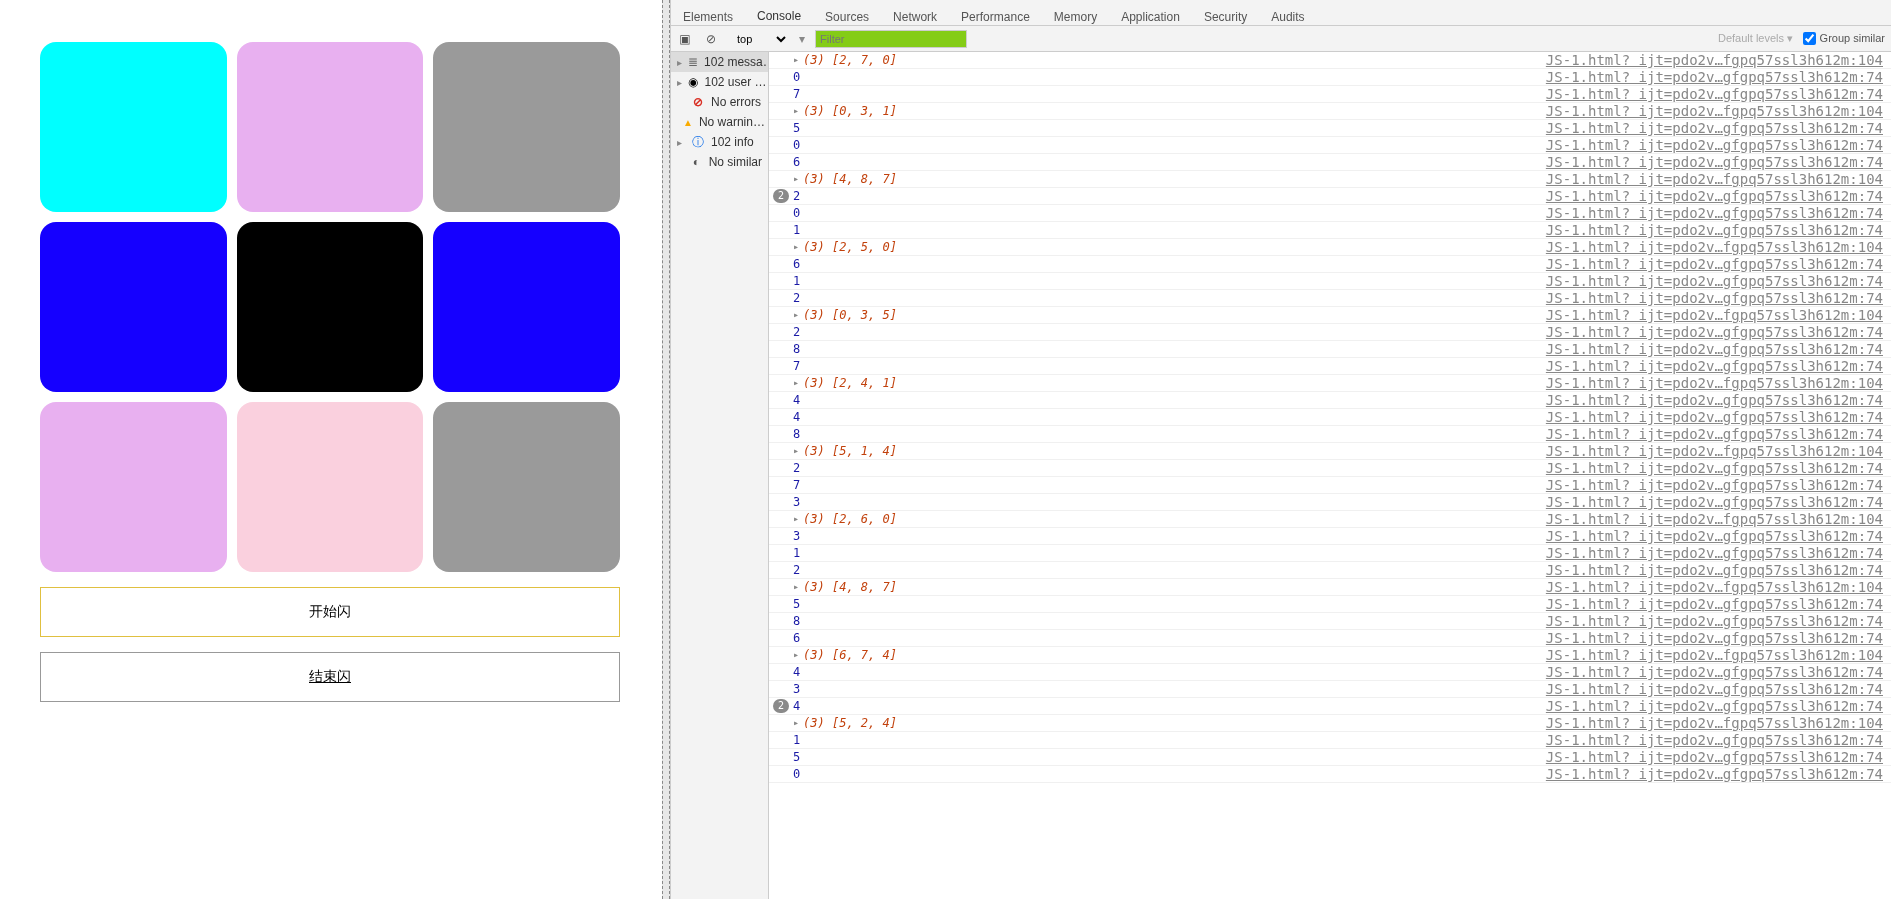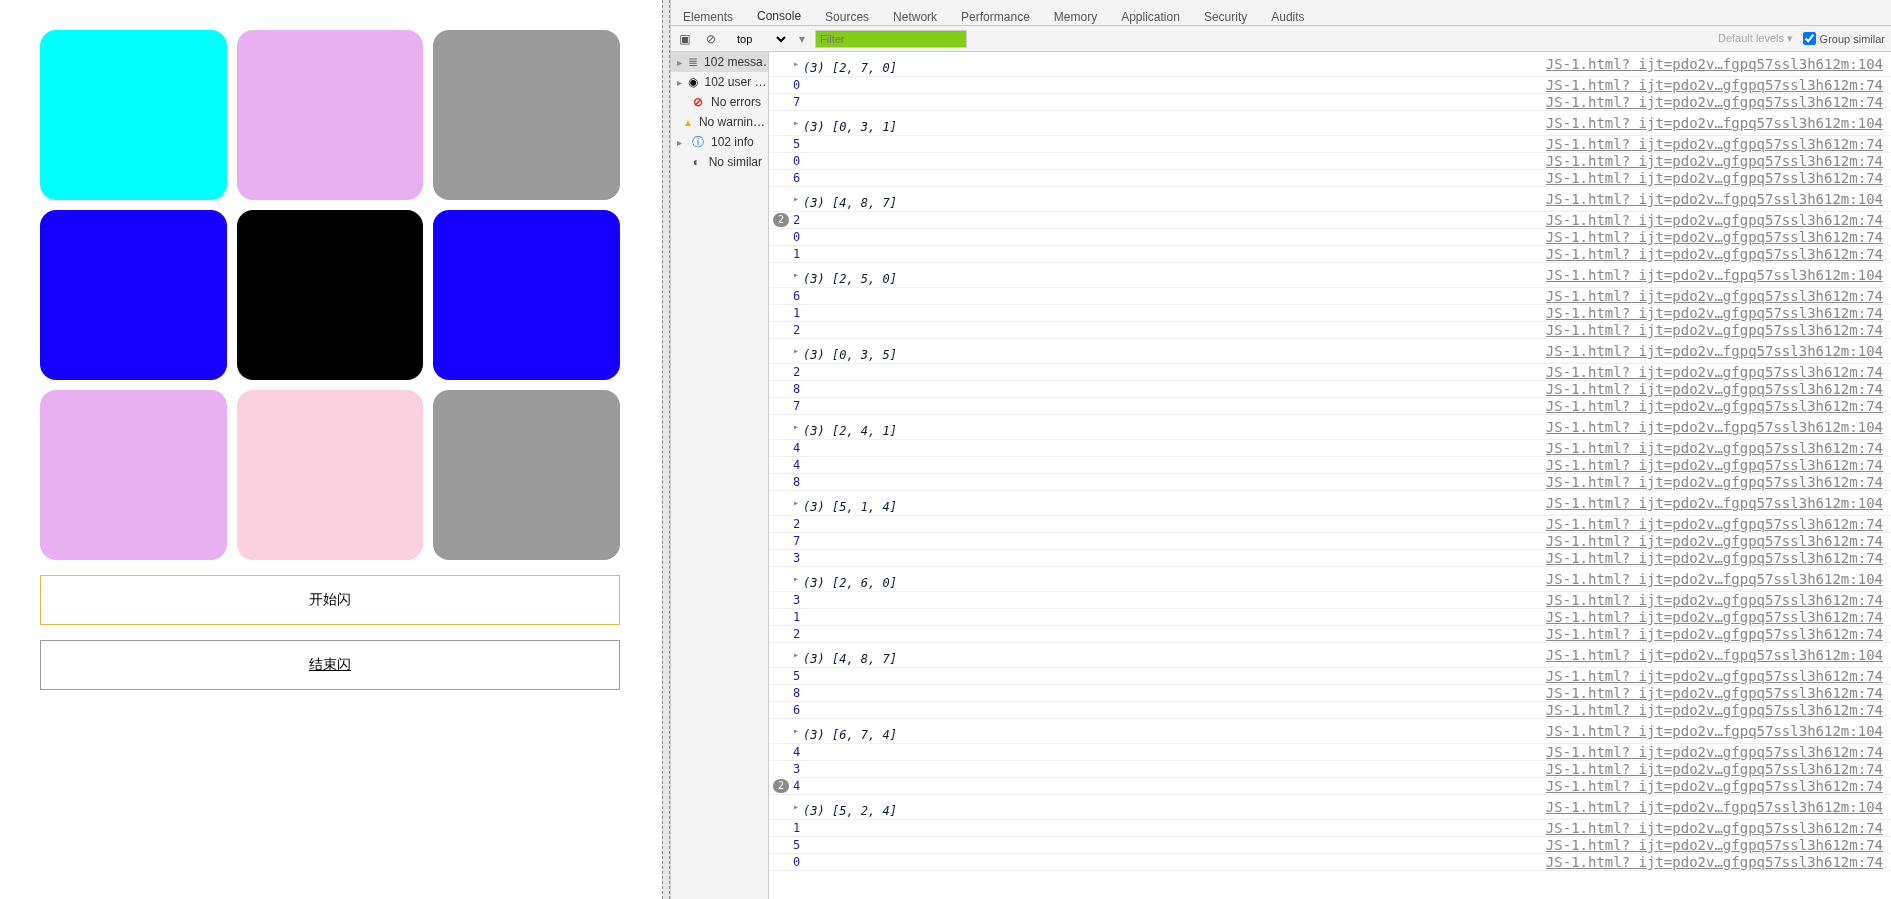--- a/index.html
+++ b/index.html
@@ -8,21 +8,21 @@
     background: #ffffff;
     width: 1891px;
     height: 899px;
     overflow: hidden;
     display: flex;
   }
   .left-pane {
     width: 662px;
     height: 100%;
     background: #ffffff;
-    padding: 30px 40px;
+    padding: 42px 40px;
   }
   .grid {
     display: grid;
     grid-template-columns: repeat(3, 1fr);
     grid-template-rows: repeat(3, 1fr);
     gap: 10px;
     width: 580px;
     height: 530px;
   }
   .tile {
@@ -94,21 +94,21 @@
   .dt-toolbar .filter {
     flex: 0 0 120px;
   }
   .dt-toolbar .levels {
     color: #aaa;
     font-size: 11px;
     border: none;
     background: transparent;
     text-align: right;
   }
-  .dt-toolbar label { font-size: 11px; display: flex; align-items: center; gap: 4px; }
+  .dt-toolbar label { font-size: 11px; display: flex; align-items: flex-start; gap: 4px; }
   .dt-body {
     flex: 1;
     display: flex;
     overflow: hidden;
   }
   .dt-sidebar {
     width: 98px;
     border-right: 1px solid #ccc;
     background: #f3f3f3;
   }
@@ -143,21 +143,21 @@
     justify-content: space-between;
     align-items: center;
     padding: 0 8px;
     font-size: 12px;
     line-height: 16px;
     border-bottom: 1px solid #f0f0f0;
     white-space: nowrap;
   }
   .log-row .msg { color: #303942; display: flex; align-items: center; gap: 4px; }
   .log-row .msg .arrow { color: #888; font-size: 10px; }
-  .log-row .msg .arr-text { font-style: italic; color: #0f172a; margin-top: 8px; }
+  .log-row .msg .arr-text { font-style: italic; color: #c2410c; }
   .log-row .msg .num { color: #1a1aa6; }
   .log-row .src { color: #888; text-decoration: underline; font-size: 14px; }
   .count-badge {
     background: #8a8a8a;
     color: white;
     border-radius: 8px;
     font-size: 10px;
     padding: 0 5px;
     height: 14px;
     line-height: 14px;

